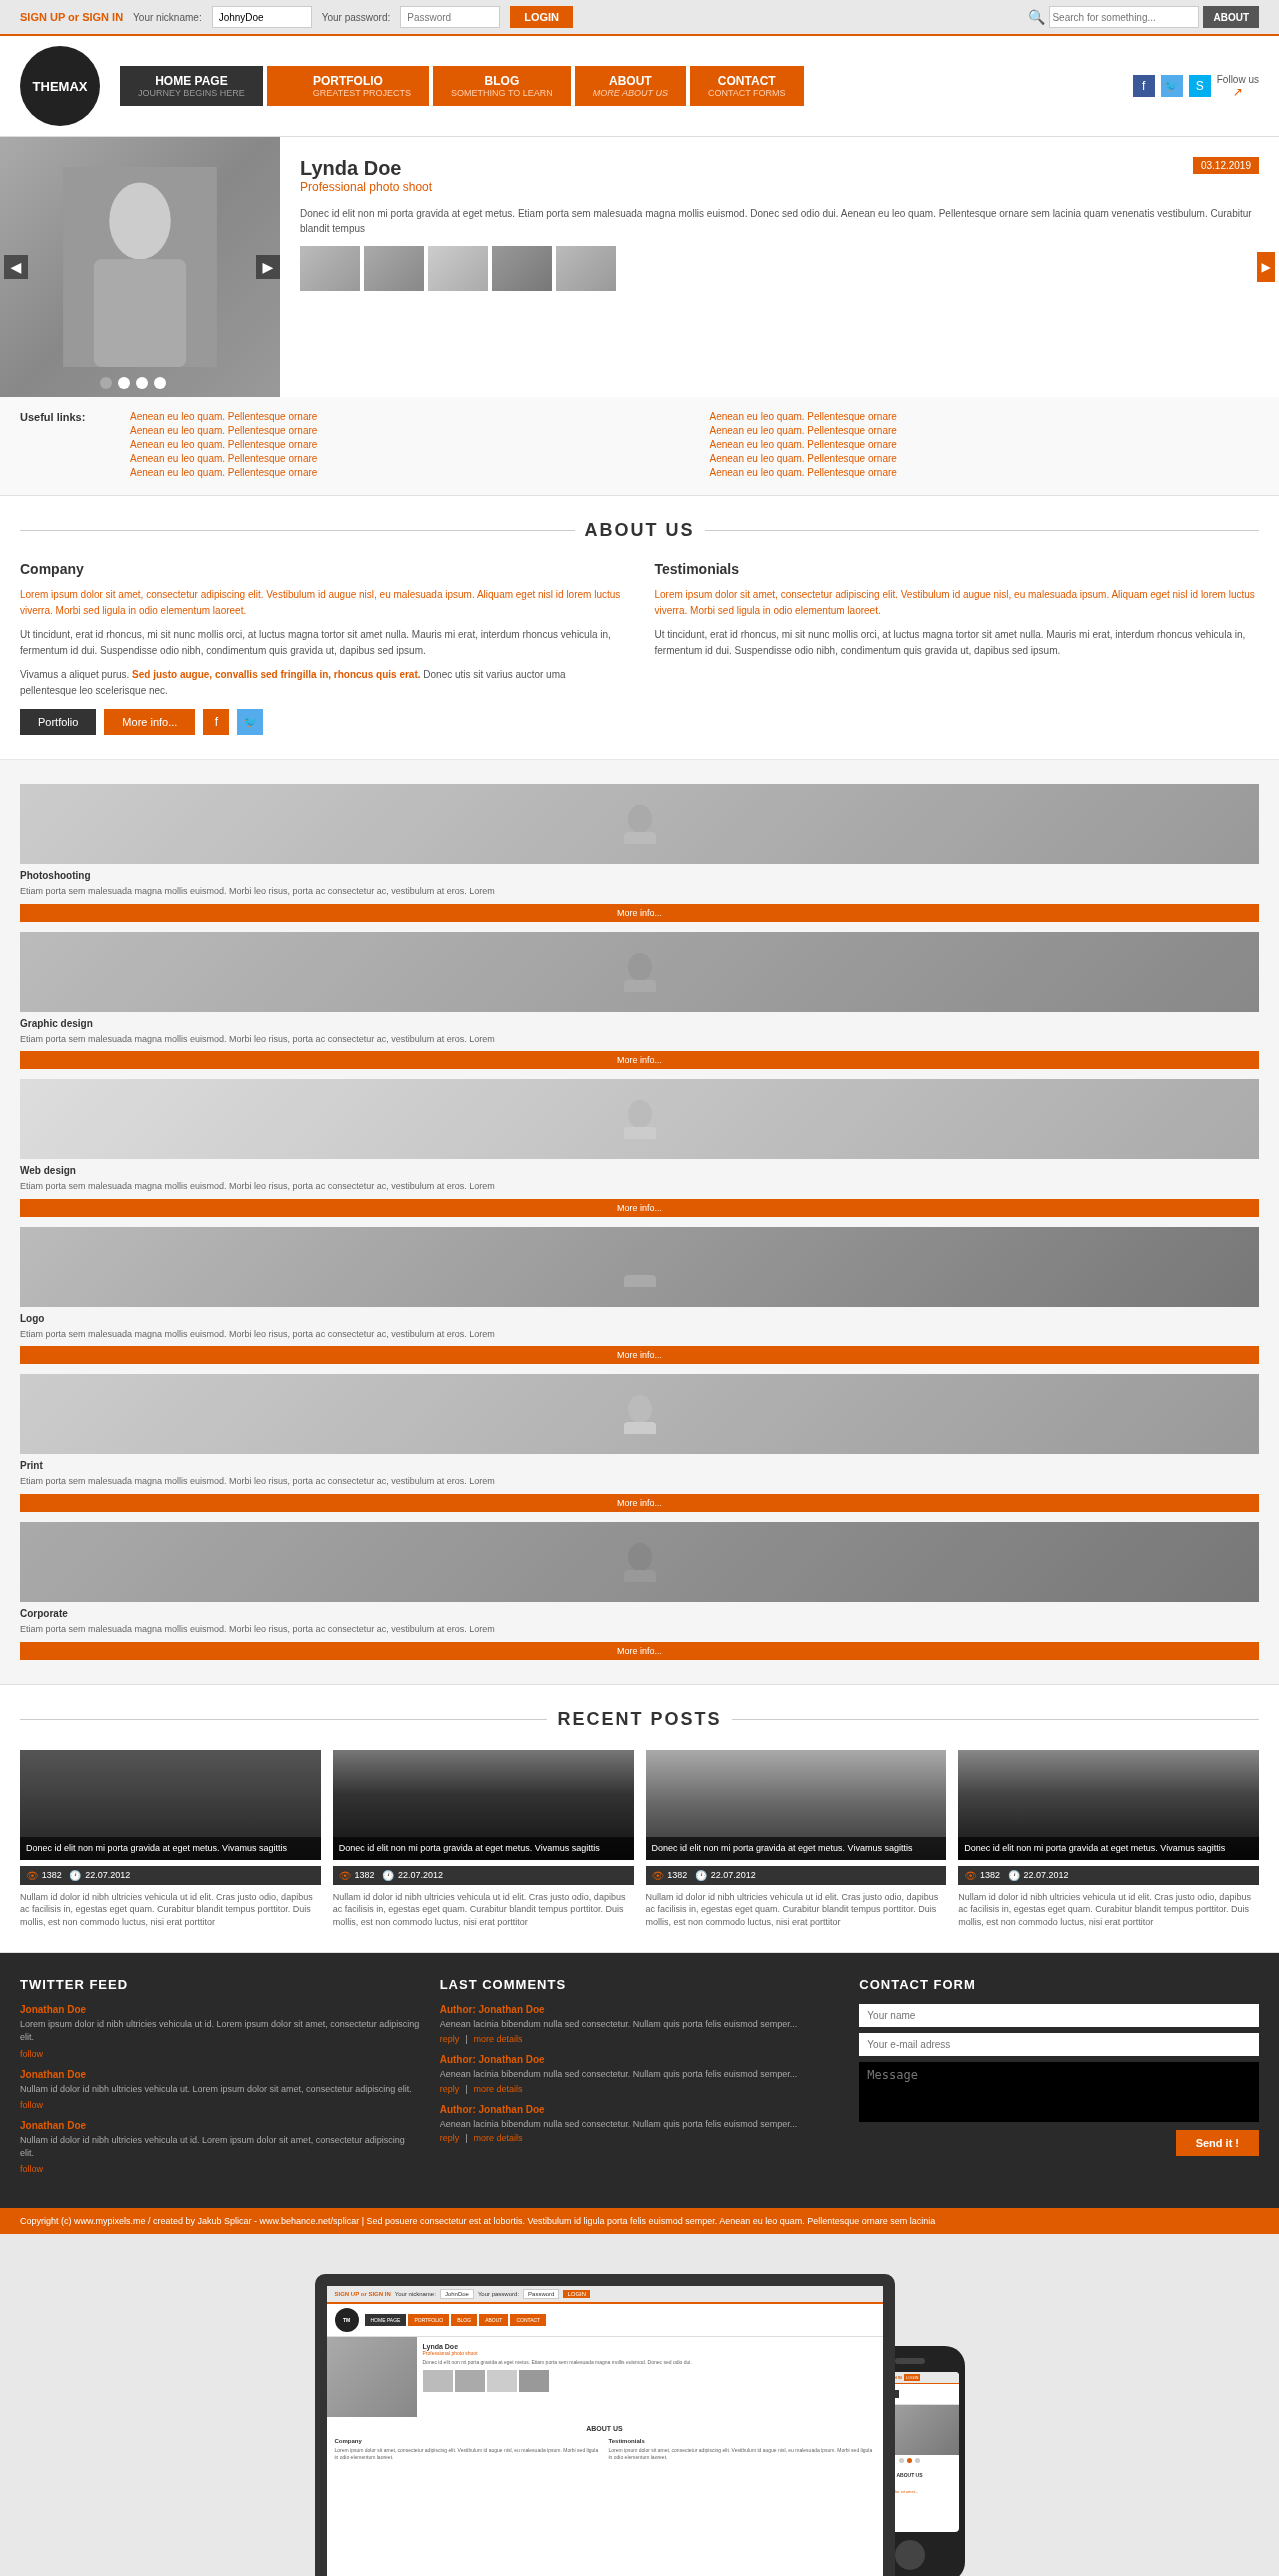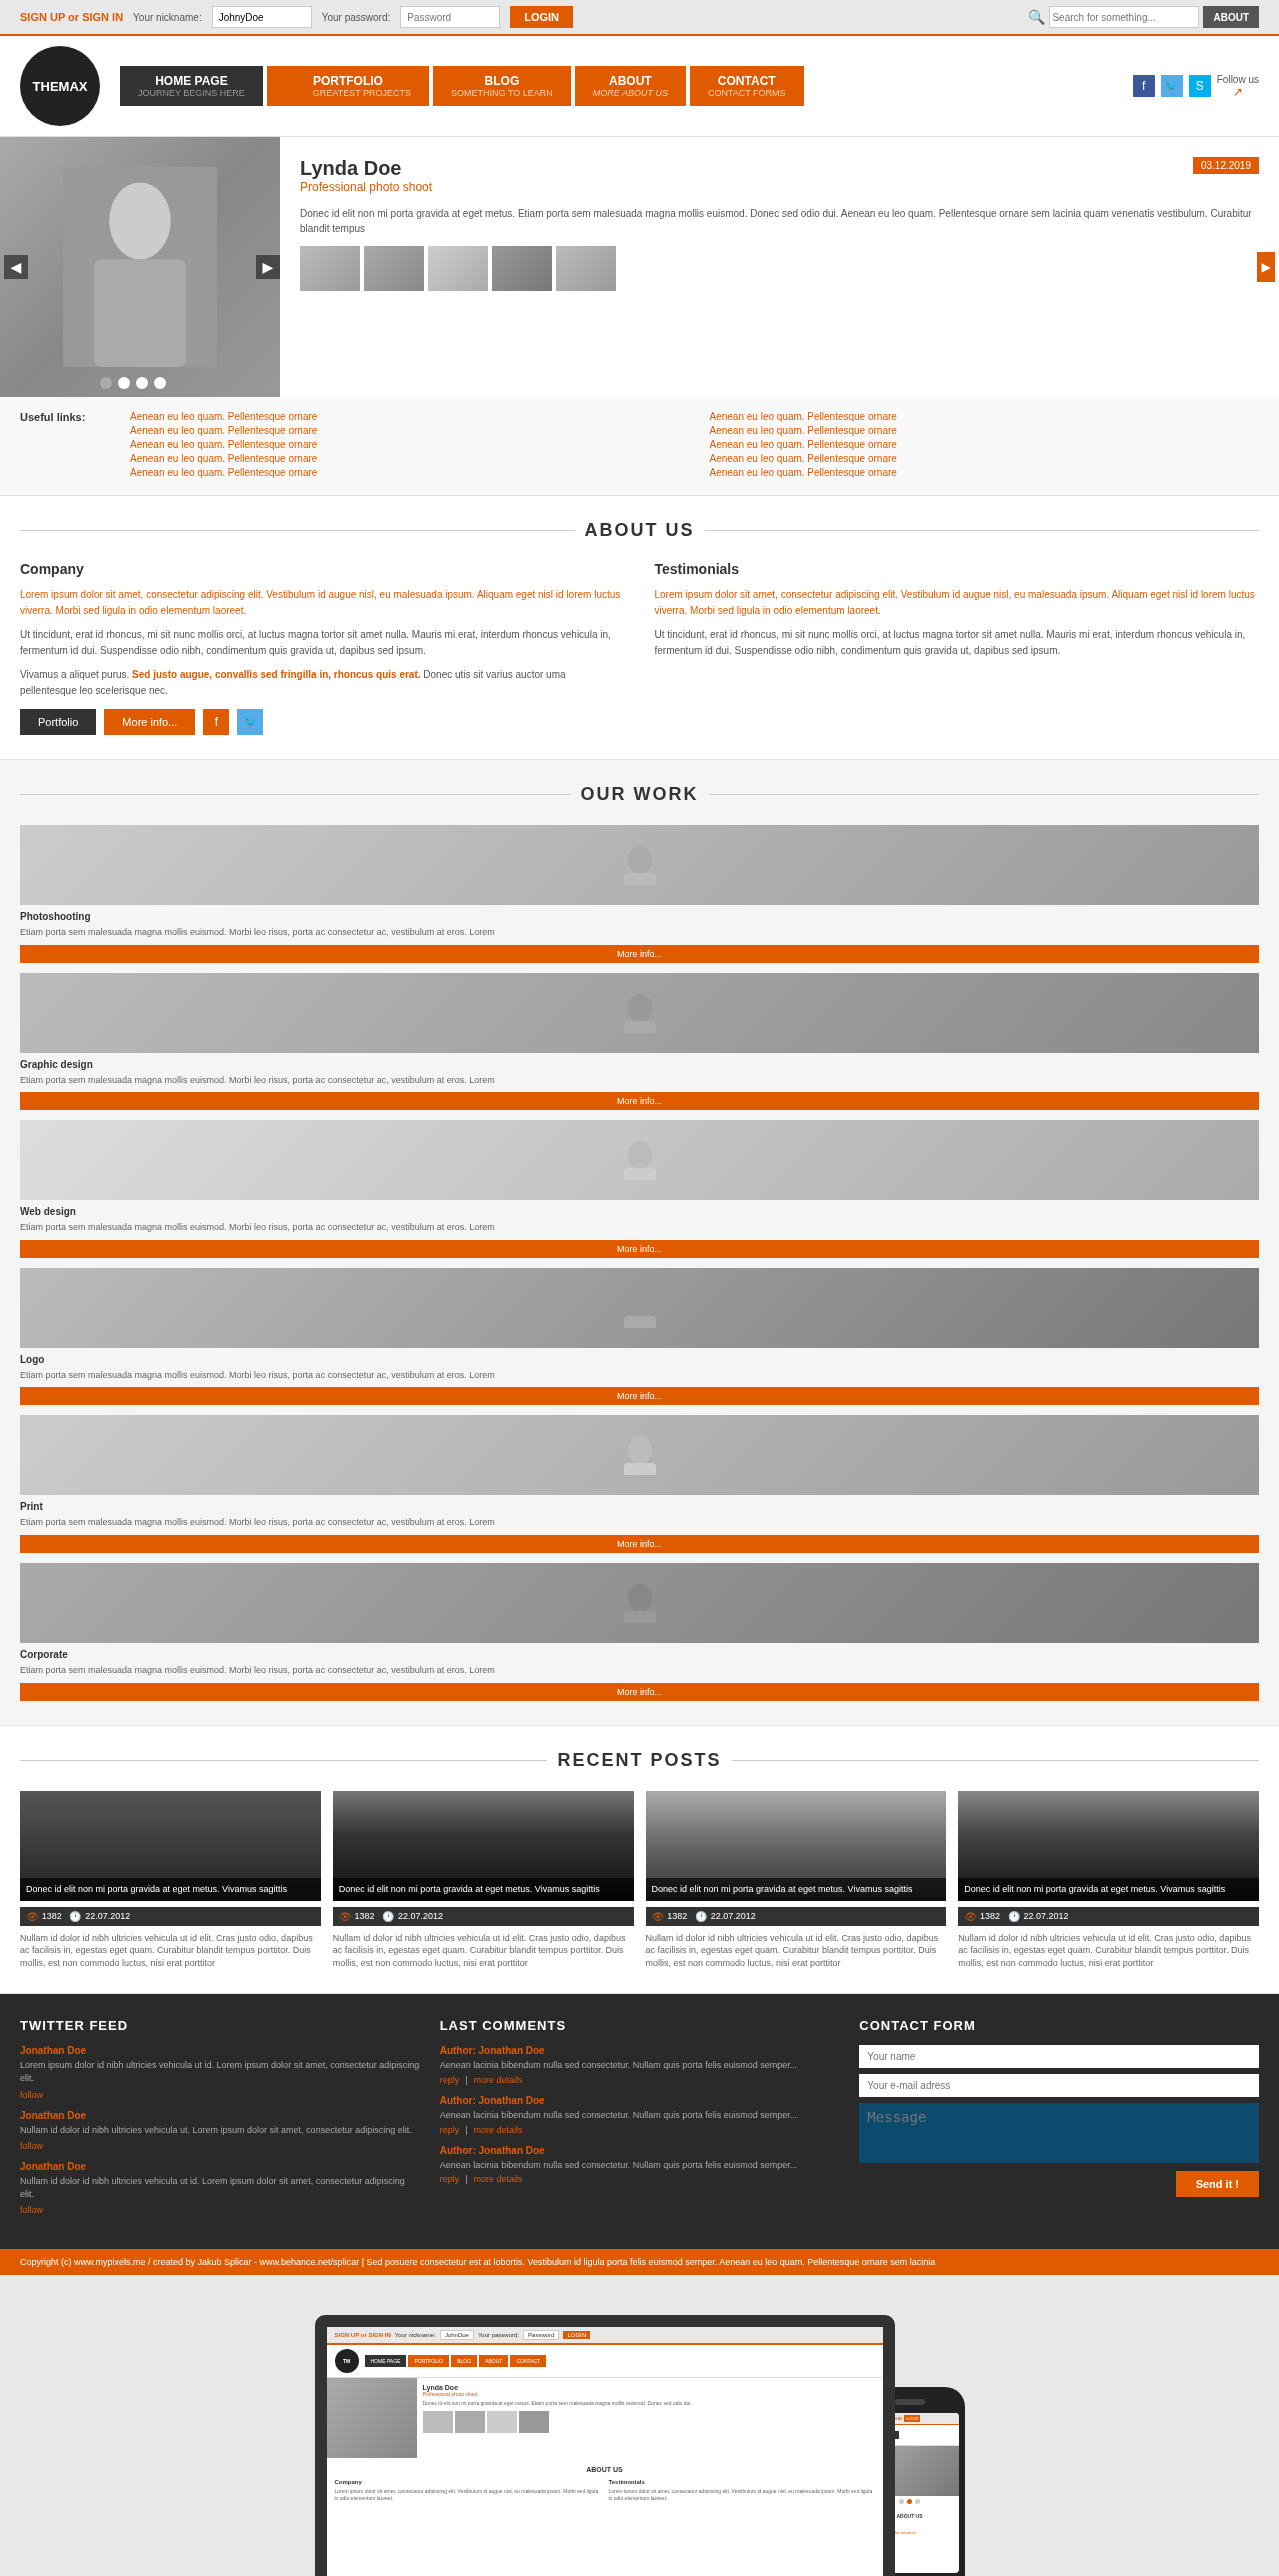--- a/index.html
+++ b/index.html
@@ -97,21 +97,21 @@
     .twitter-item { margin-bottom: 10px; }
     .twitter-author { color: #e05a00; font-size: 10px; font-weight: bold; }
     .twitter-text { color: #aaa; font-size: 9px; line-height: 1.4; margin: 3px 0; }
     .twitter-follow { color: #e05a00; font-size: 9px; text-decoration: none; }
     .comment-item { margin-bottom: 10px; }
     .comment-author { color: #e05a00; font-size: 10px; font-weight: bold; }
     .comment-text { color: #aaa; font-size: 9px; line-height: 1.4; margin: 3px 0; }
     .comment-links { display: flex; gap: 6px; }
     .comment-link { color: #e05a00; font-size: 9px; text-decoration: none; }
     .contact-input { width: 100%; background: #fff; border: none; padding: 6px 8px; margin-bottom: 6px; font-size: 10px; color: #999; }
-    .contact-textarea { width: 100%; background: #0c4a6e; border: none; padding: 6px 8px; margin-bottom: 6px; font-size: 14px; color: #999; height: 60px; resize: none; }
+    .contact-textarea { width: 100%; background: #000000; border: none; padding: 6px 8px; margin-bottom: 6px; font-size: 12px; color: #999; height: 60px; resize: none; }
     .send-btn { background: #e05a00; color: #fff; border: none; padding: 7px 20px; font-size: 11px; font-weight: bold; cursor: pointer; float: right; }
 
     
     .footer-bottom { background: #e05a00; padding: 8px 20px; }
     .footer-bottom p { color: #fff; font-size: 9px; }
 
     
     .device-section { background: #e8e8e8; padding: 40px 20px; display: flex; align-items: center; justify-content: center; gap: 20px; }
     .laptop-mockup { background: #fff; border: 12px solid #333; border-radius: 10px; width: 580px; min-height: 360px; position: relative; overflow: hidden; }
     .laptop-screen { width: 100%; background: #f0f0f0; overflow: hidden; }
@@ -286,23 +286,20 @@
     </div>
     <div class="about-col">
       <h3>Testimonials</h3>
       <p class="highlight">Lorem ipsum dolor sit amet, consectetur adipiscing elit. Vestibulum id augue nisl, eu malesuada ipsum. Aliquam eget nisl id lorem luctus viverra. Morbi sed ligula in odio elementum laoreet.</p>
       <p>Ut tincidunt, erat id rhoncus, mi sit nunc mollis orci, at luctus magna tortor sit amet nulla. Mauris mi erat, interdum rhoncus vehicula in, fermentum id dui. Suspendisse odio nibh, condimentum quis gravida ut, dapibus sed ipsum.</p>
     </div>
   </div>
 </div>
 
 <div class="work-section">
-  <div class="section-title">
-    <span>OUR WORK</span>
-  </div>
   <div class="work-grid">
     <div class="work-item">
       <div class="work-img" style="background:linear-gradient(135deg,#ccc,#999);">
         <svg width="40" height="40" viewBox="0 0 40 40">
             <ellipse cx="20" cy="15" rx="12" ry="14" fill="#aaa"></ellipse>
             <rect x="4" y="28" width="32" height="20" rx="4" fill="#bbb"></rect>
           </svg>
       </div>
       <h4>Photoshooting</h4>
       <p>Etiam porta sem malesuada magna mollis euismod. Morbi leo risus, porta ac consectetur ac, vestibulum at eros. Lorem</p>

